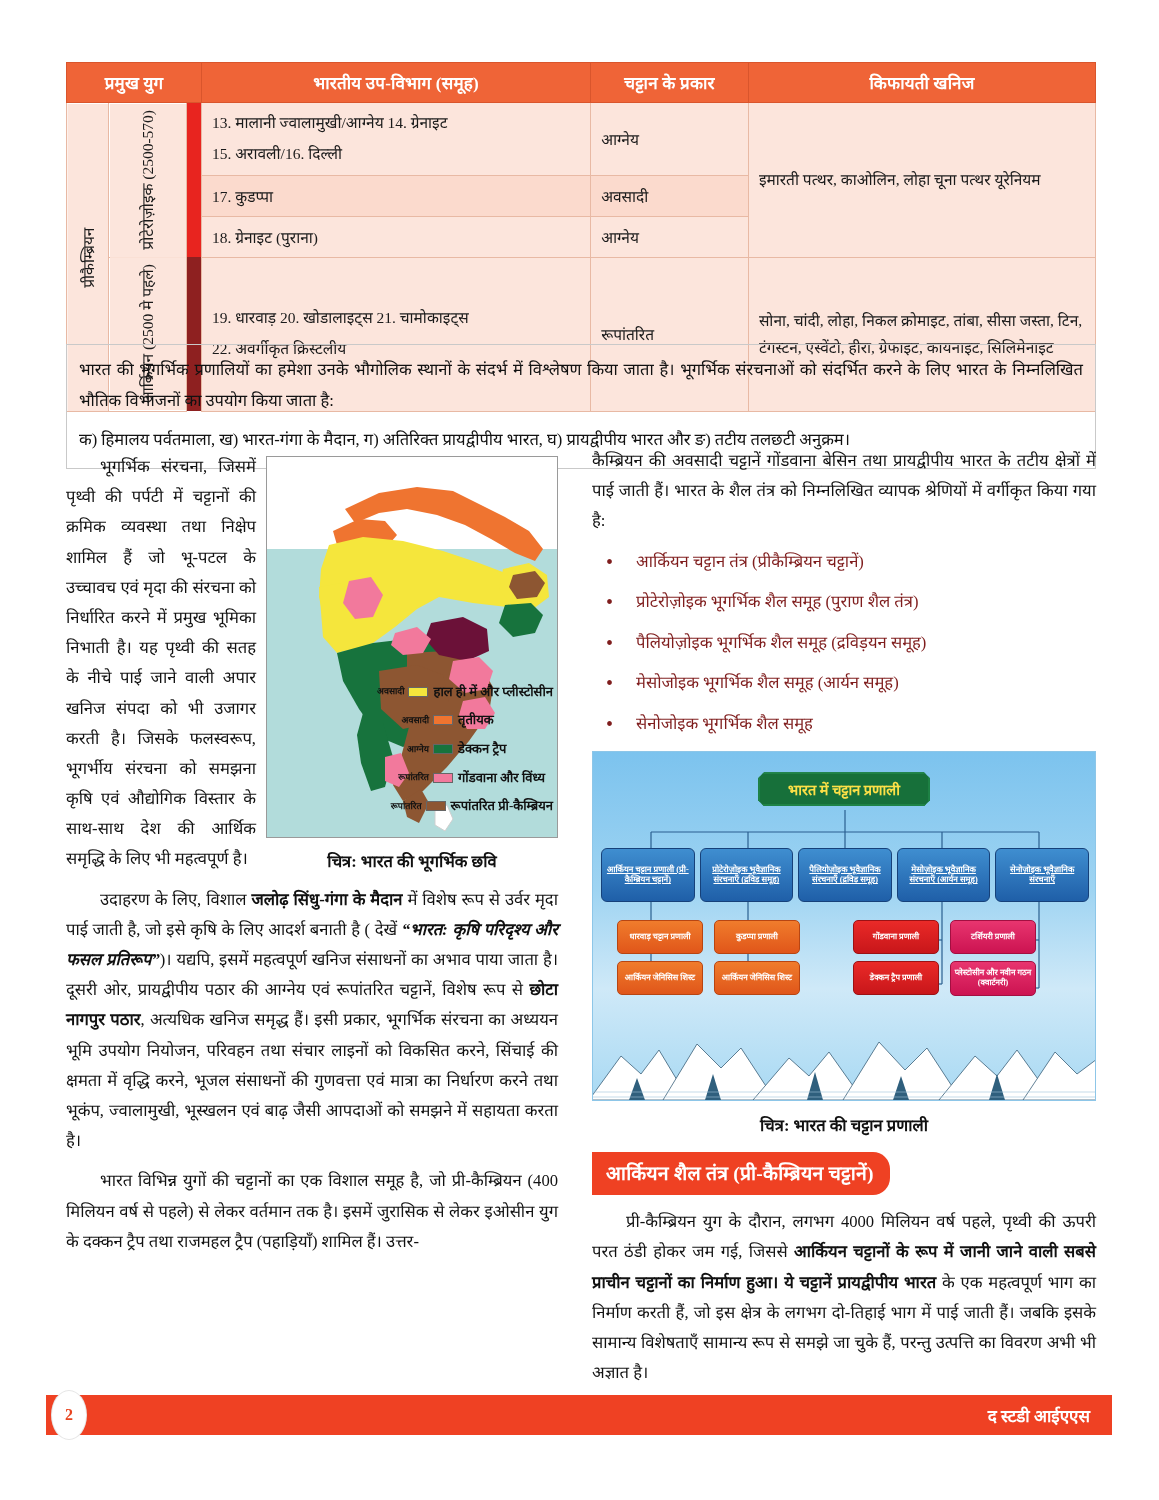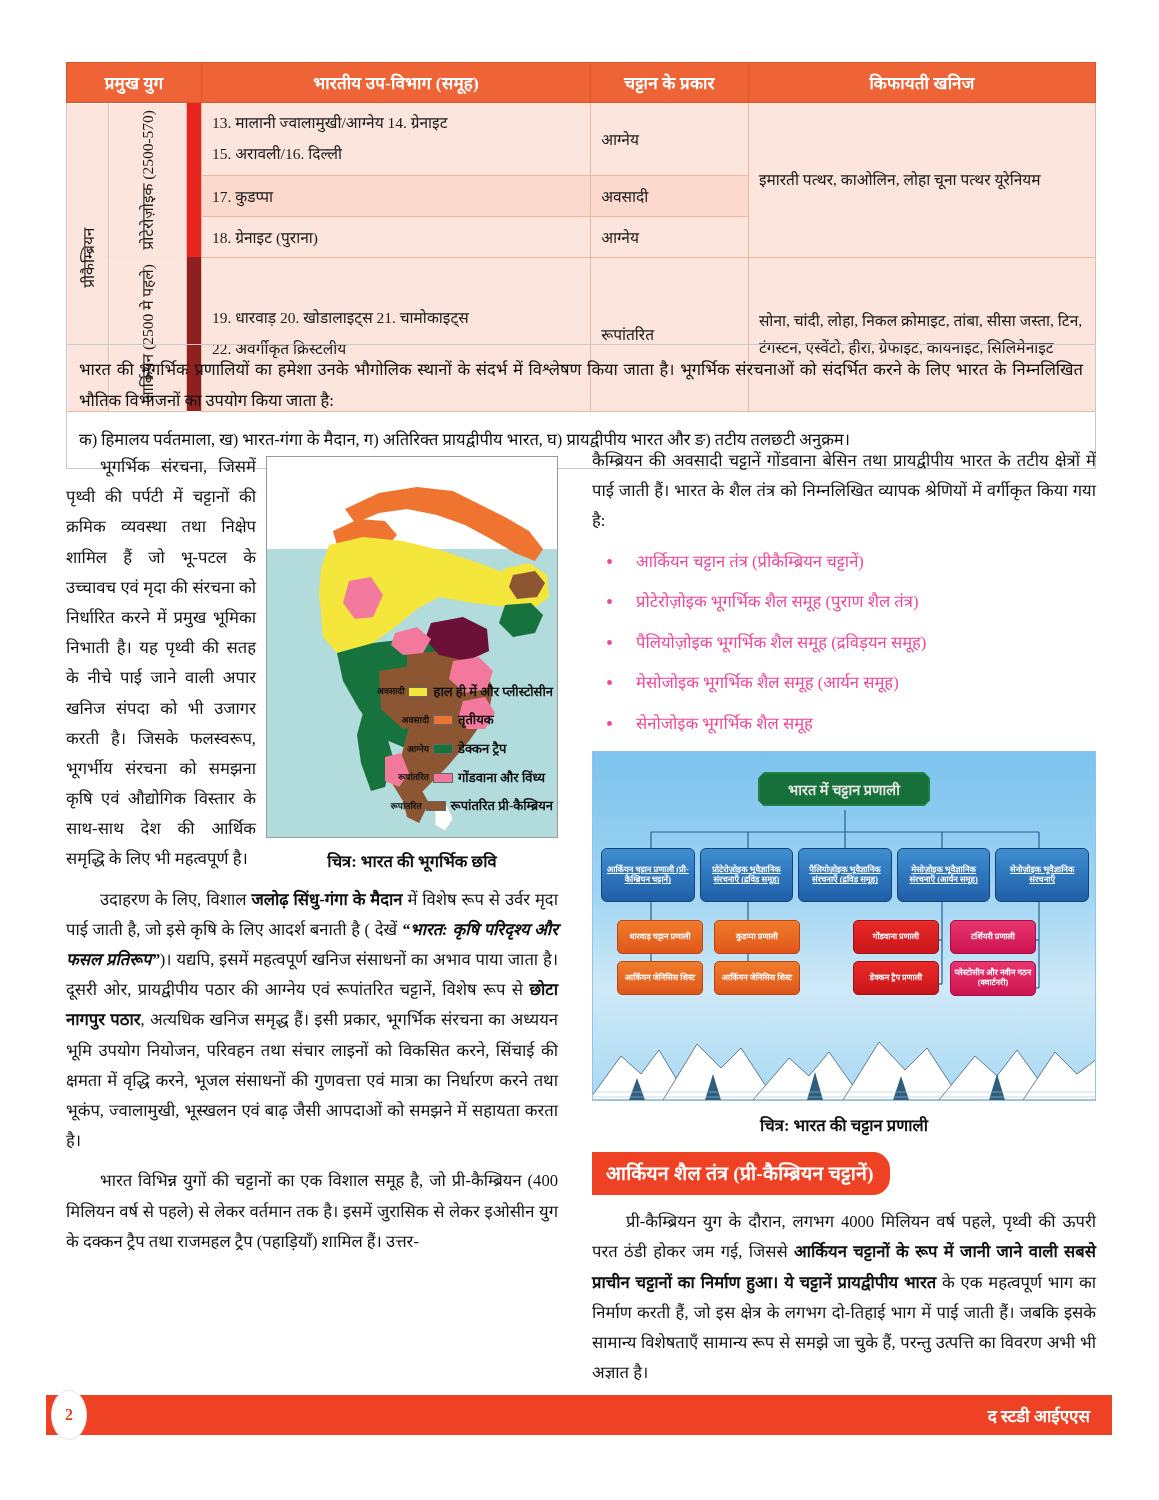--- a/index.html
+++ b/index.html
@@ -145,21 +145,21 @@
     width: 178px;
     font-size: 8.2px;
     color: #111;
   }
   .lg-row { display: flex; align-items: center; margin-bottom: 5px; }
   .lg-left { width: 58px; text-align: right; font-weight: bold; font-size: 9px; padding-right: 4px; }
   .lg-sw { width: 20px; height: 10px; border: .5px solid #666; flex: 0 0 auto; }
   .lg-txt { padding-left: 5px; font-weight: bold; font-size: 13px; white-space: nowrap; }
 
   
-  .bullets { margin: 12px 0 12px 0; font-size: 16.6px; line-height: 1.6; color: #ec4899; }
+  .bullets { margin: 12px 0 12px 0; font-size: 16.6px; line-height: 1.6; color: #7f1d1d; }
   .bullets li { list-style: none; position: relative; padding-left: 44px; margin-bottom: 14px; }
   .bullets li:before {
     content: "\2022";
     position: absolute; left: 14px; top: -3px;
     font-size: 20px;
   }
 
   
   .flow-fig { margin-top: 14px; }
   .flow-frame {
@@ -167,21 +167,21 @@
     background: linear-gradient(180deg,#7cc3ee 0%,#9fd4f2 40%,#cfe9f8 68%,#a8d9f3 100%);
     position: relative;
     overflow: hidden;
     border: 1px solid #8dc6e8;
   }
   .flow-title {
     position: absolute;
     left: 50%; transform: translateX(-50%);
     top: 20px;
     background: #17703a;
-    color: #e5e5e5;
+    color: #fde047;
     font-weight: bold;
     font-size: 14.5px;
     padding: 7px 30px;
     border-radius: 5px;
     white-space: nowrap;
     box-shadow: inset 0 0 0 2px #1f8346;
     clip-path: polygon(0 6px, 6px 0, calc(100% - 6px) 0, 100% 6px, 100% calc(100% - 6px), calc(100% - 6px) 100%, 6px 100%, 0 calc(100% - 6px));
   }
   .lvl1 {
     position: absolute;

